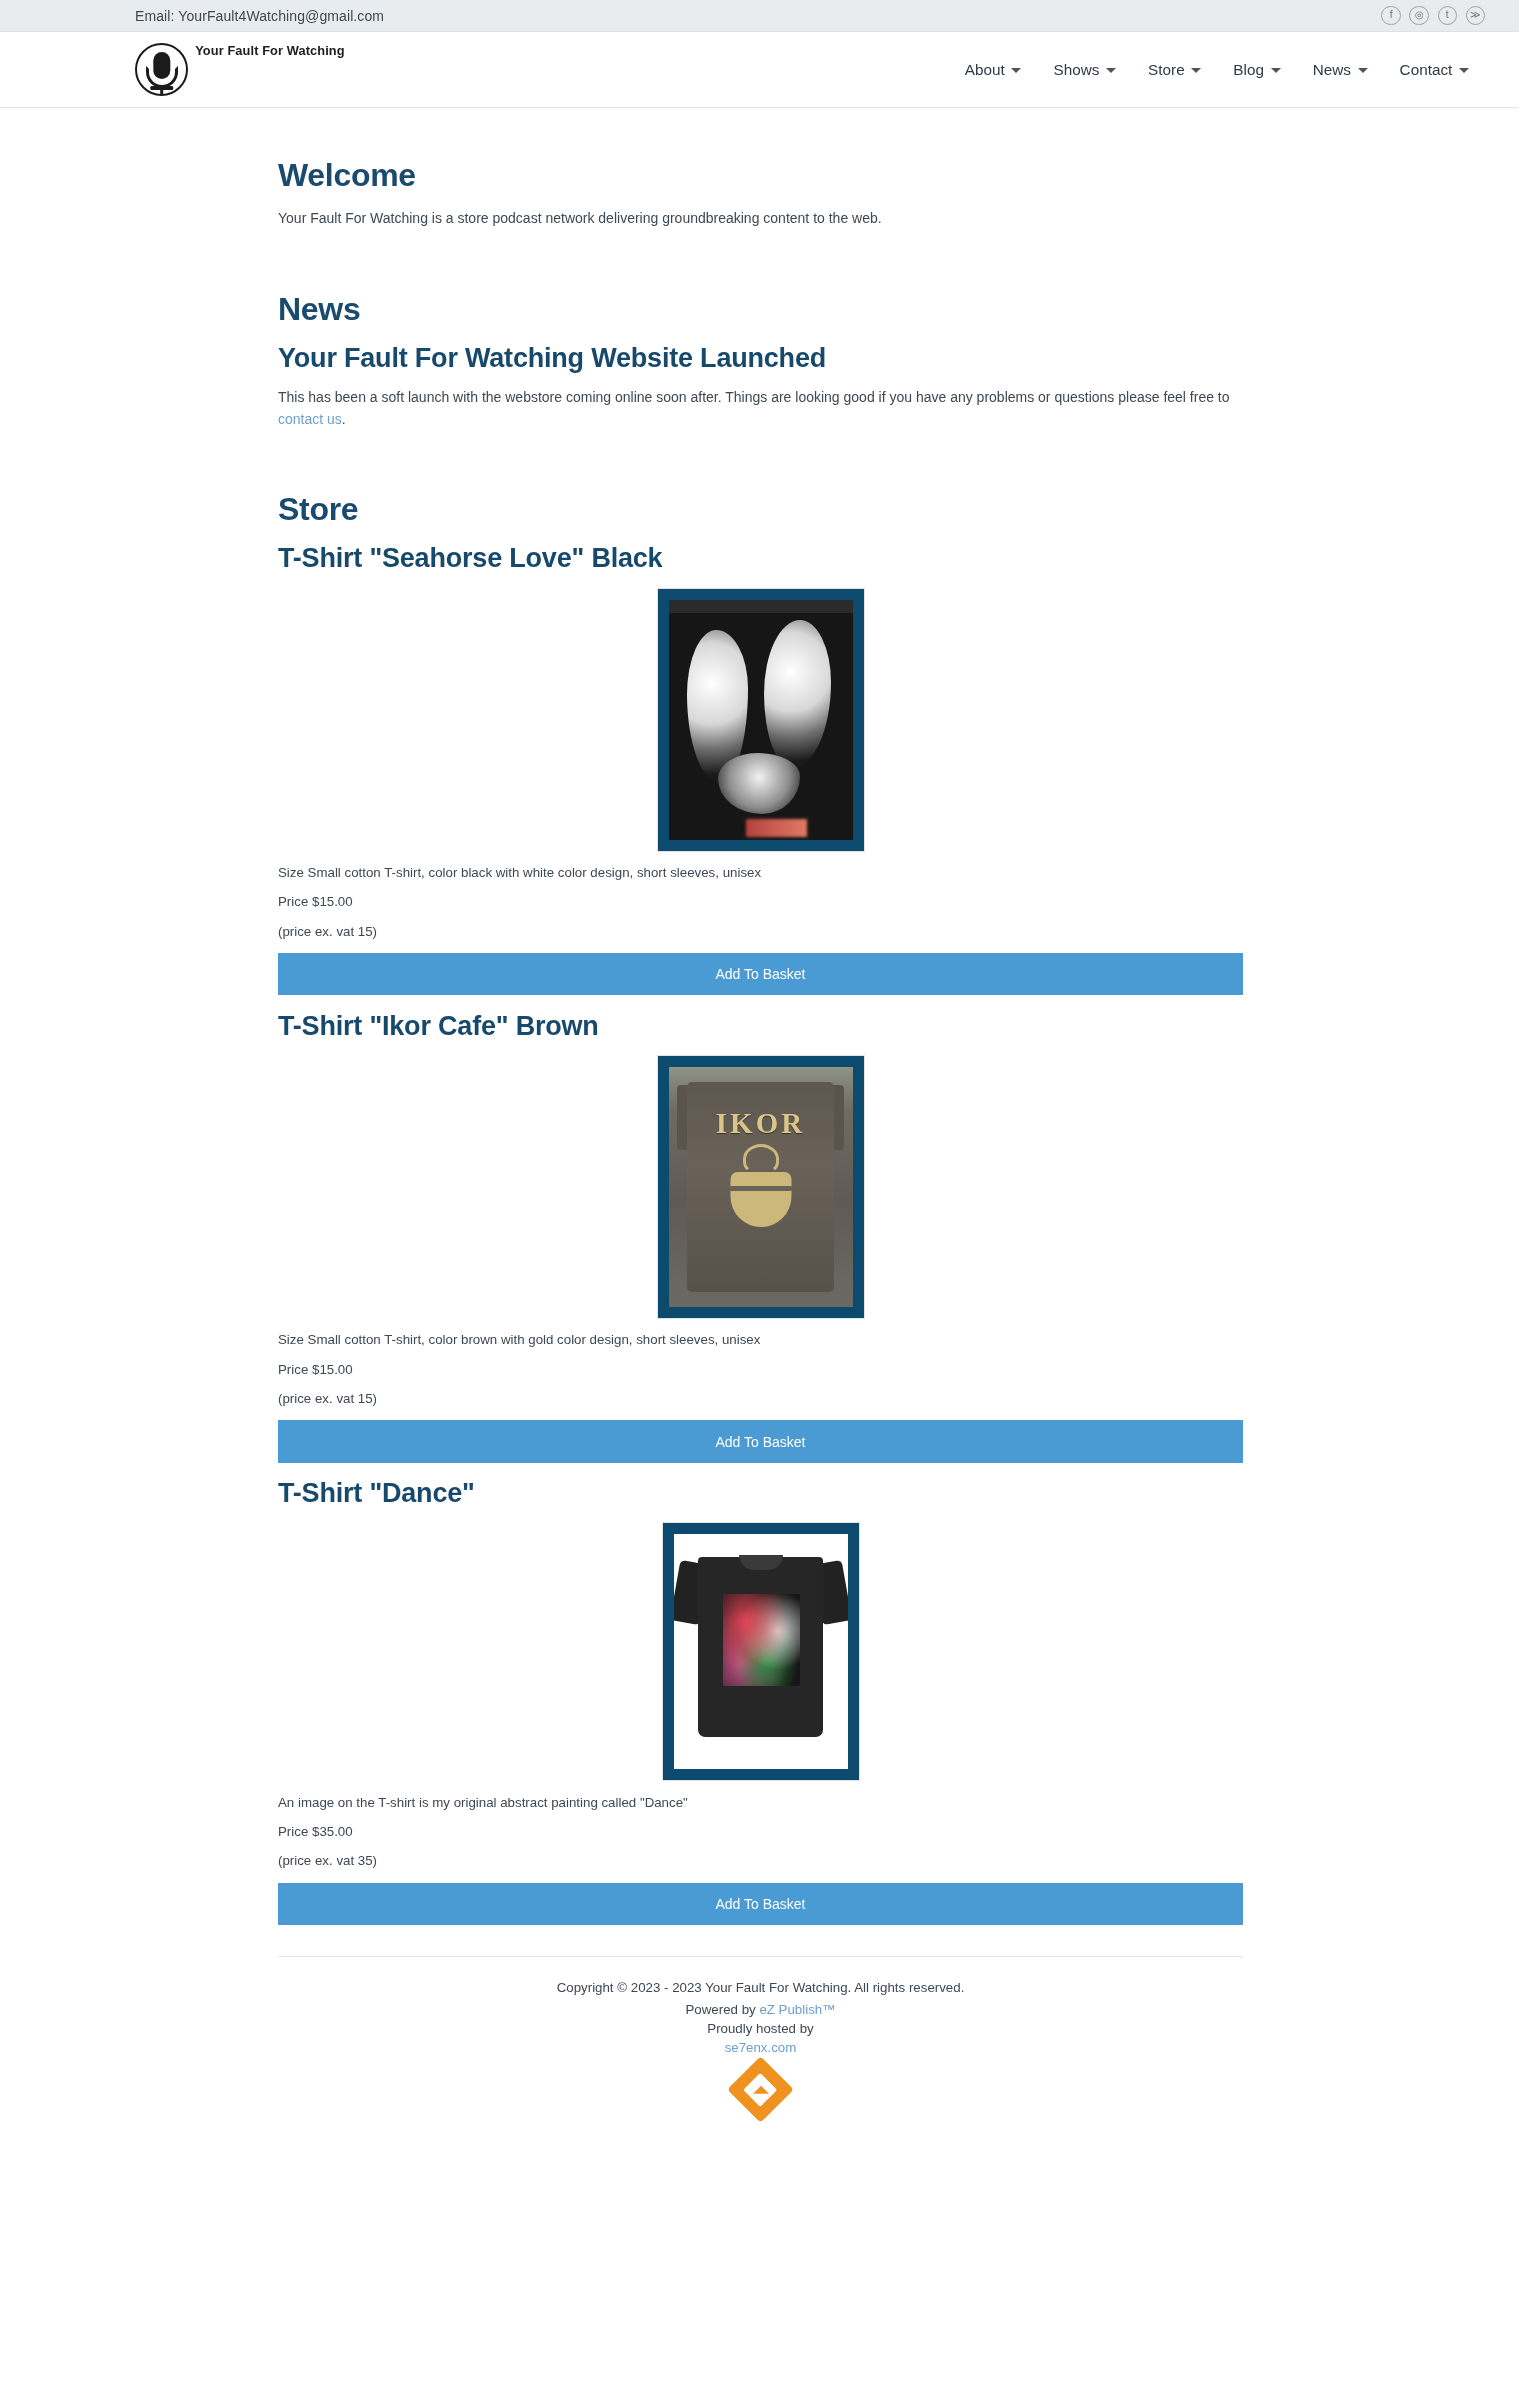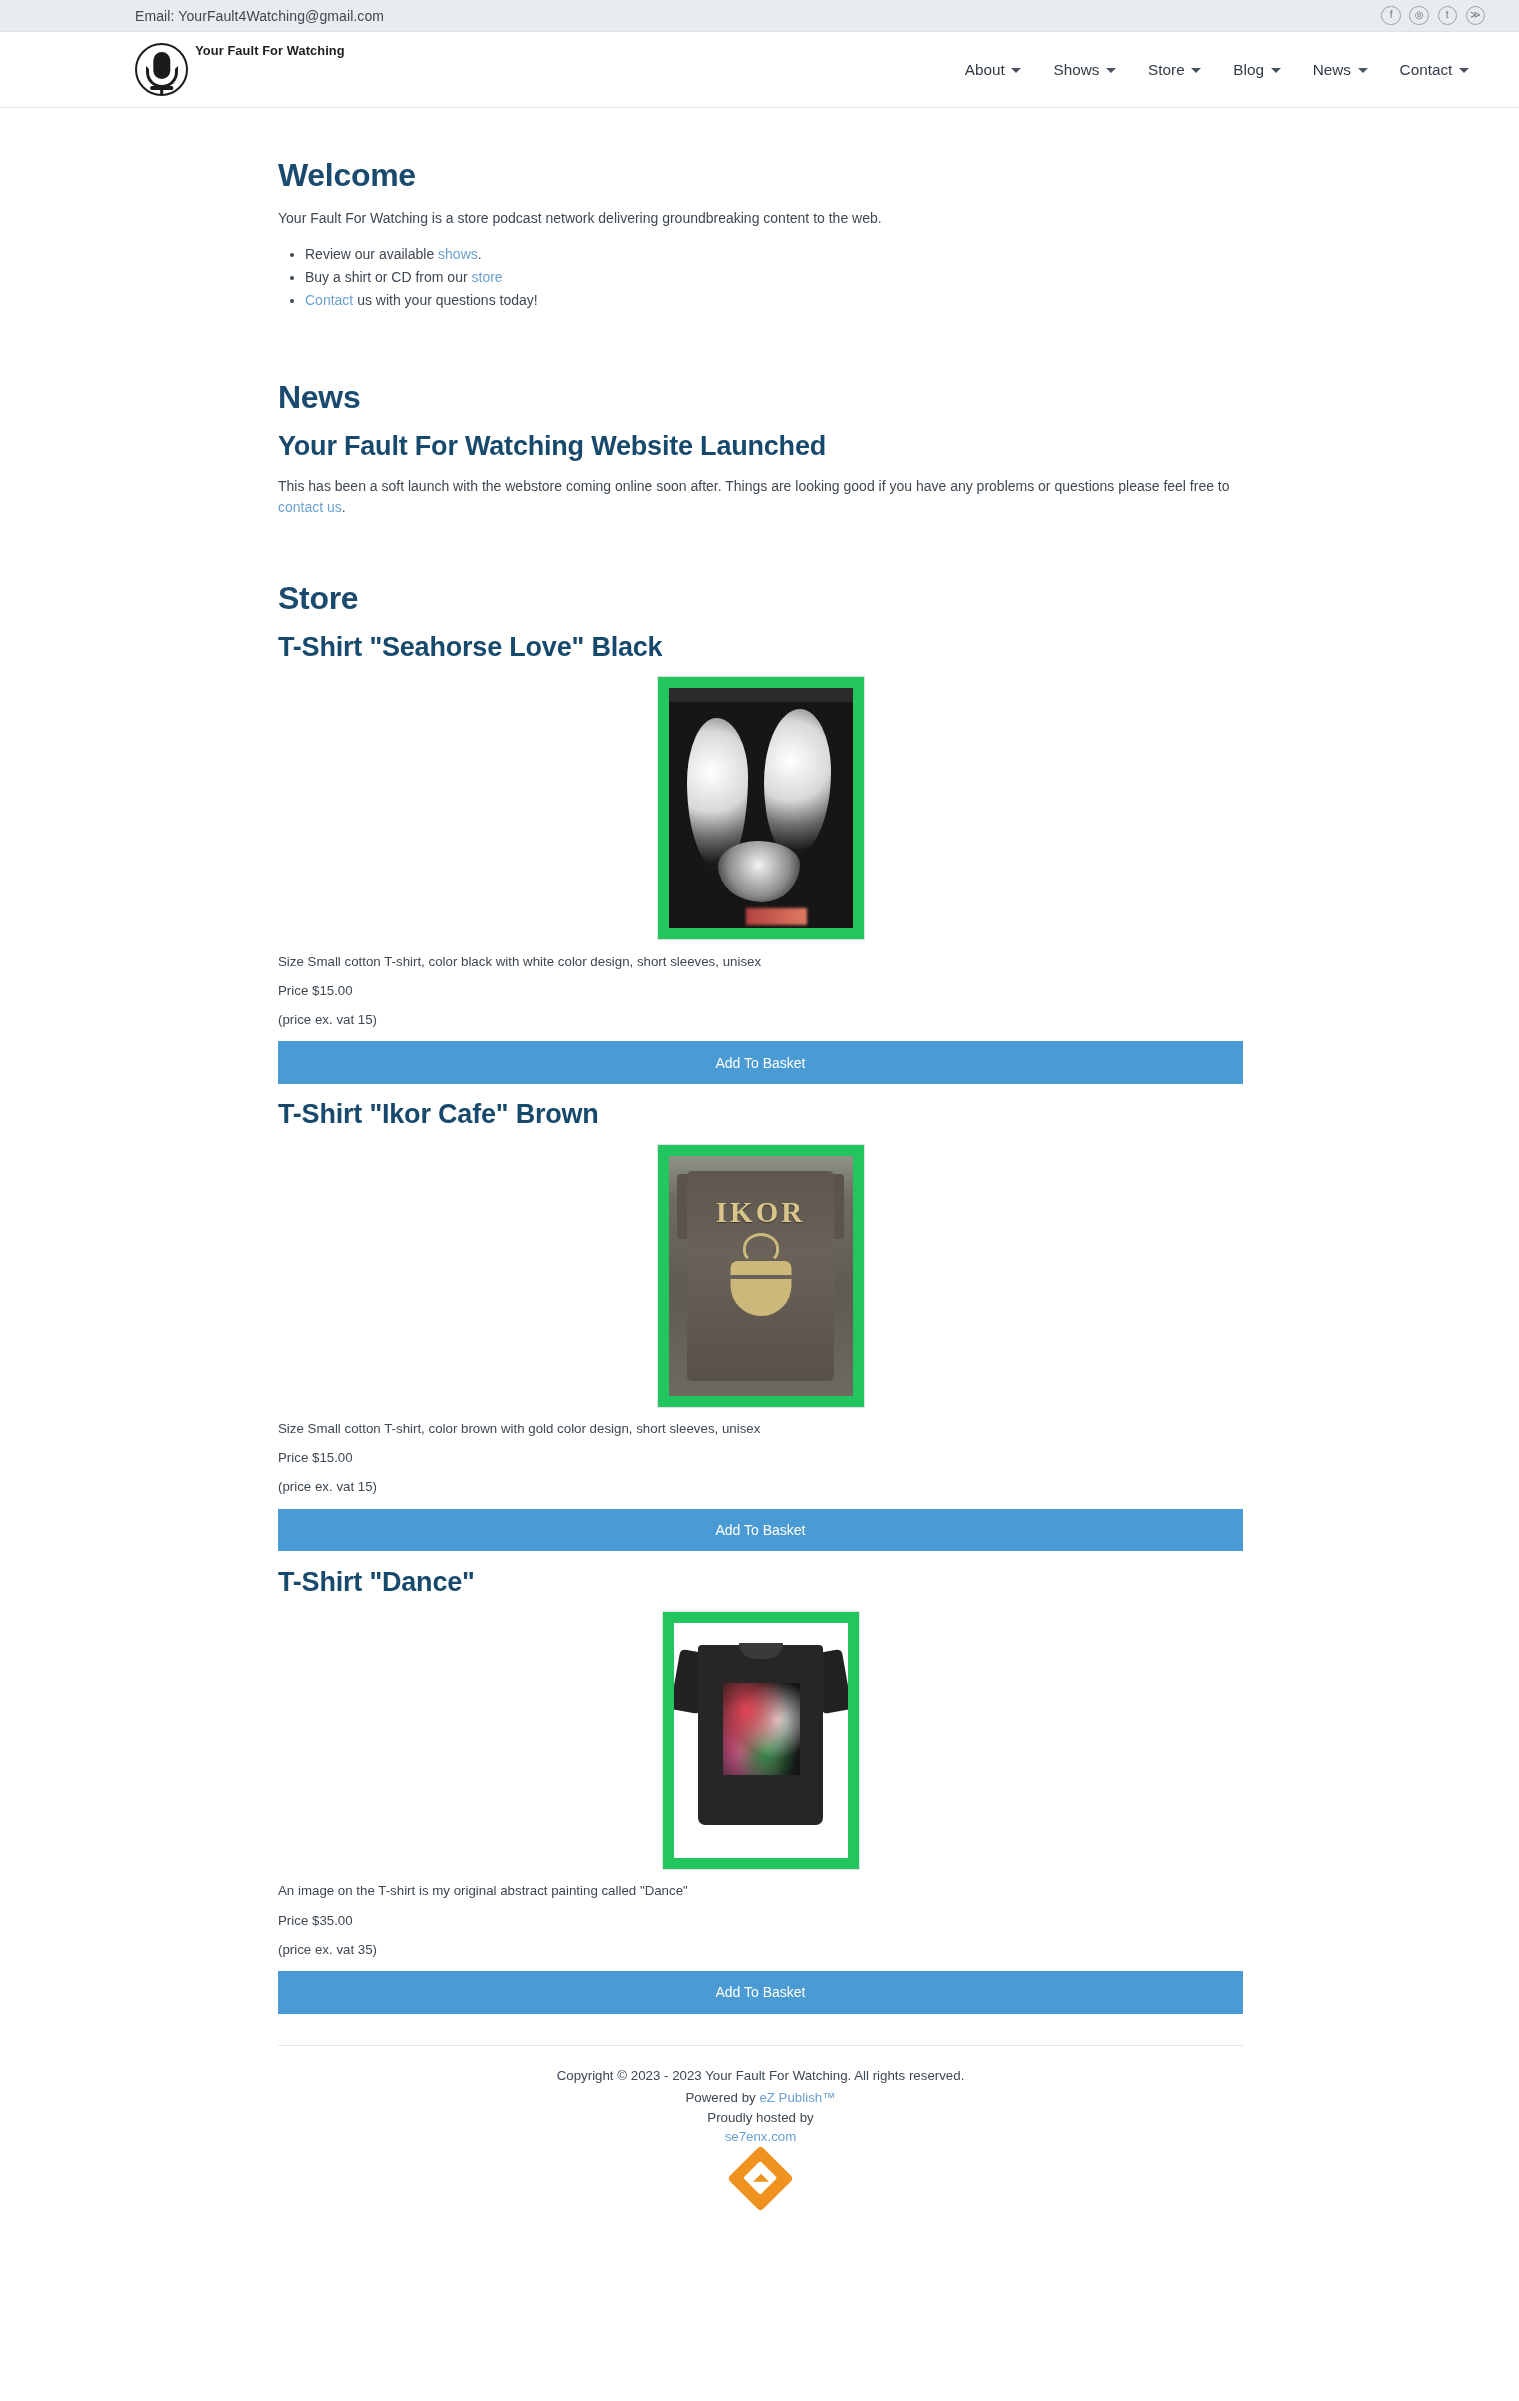--- a/index.html
+++ b/index.html
@@ -177,21 +177,21 @@
 
   
   .product { margin-bottom: 5.1px; }
   .product-img-wrap {
     display: flex;
     justify-content: center;
     margin: 9.2px 0 13.3px 0;
   }
   .pimg {
     border: 1.5px solid #e2e2e2;
-    background: #22c55e;
+    background: #0c4a6e;
     padding: 11px;
   }
   .pimg-inner { display: block; }
 
   
   .tshirt1 {
     width: 184px; height: 240px;
     background: #171616;
     position: relative;
     overflow: hidden;
@@ -399,25 +399,20 @@
       <i class="caret"></i>
     </span>
   </nav>
 </div>
 
 <div class="container">
   <div class="content">
 
     <h1 class="section">Welcome</h1>
     <p class="body">Your Fault For Watching is a store podcast network delivering groundbreaking content to the web.</p>
-    <ul class="links">
-      <li><span>Review our available </span><a class="link" href="#">shows</a><span>.</span></li>
-      <li><span>Buy a shirt or CD from our </span><a class="link" href="#">store</a><span></span></li>
-      <li><span></span><a class="link" href="#">Contact</a><span> us with your questions today!</span></li>
-    </ul>
 
     <div class="spacer-lg"></div>
 
     <h1 class="section">News</h1>
     <h2 class="sub">Your Fault For Watching Website Launched</h2>
     <p class="body news-body"><span>This has been a soft launch with the webstore coming online soon after. Things are looking good if you have any problems or questions please feel free to </span><a class="link" href="#">contact us</a><span>.</span></p>
 
     <div class="spacer-lg"></div>
 
     <h1 class="section">Store</h1>

